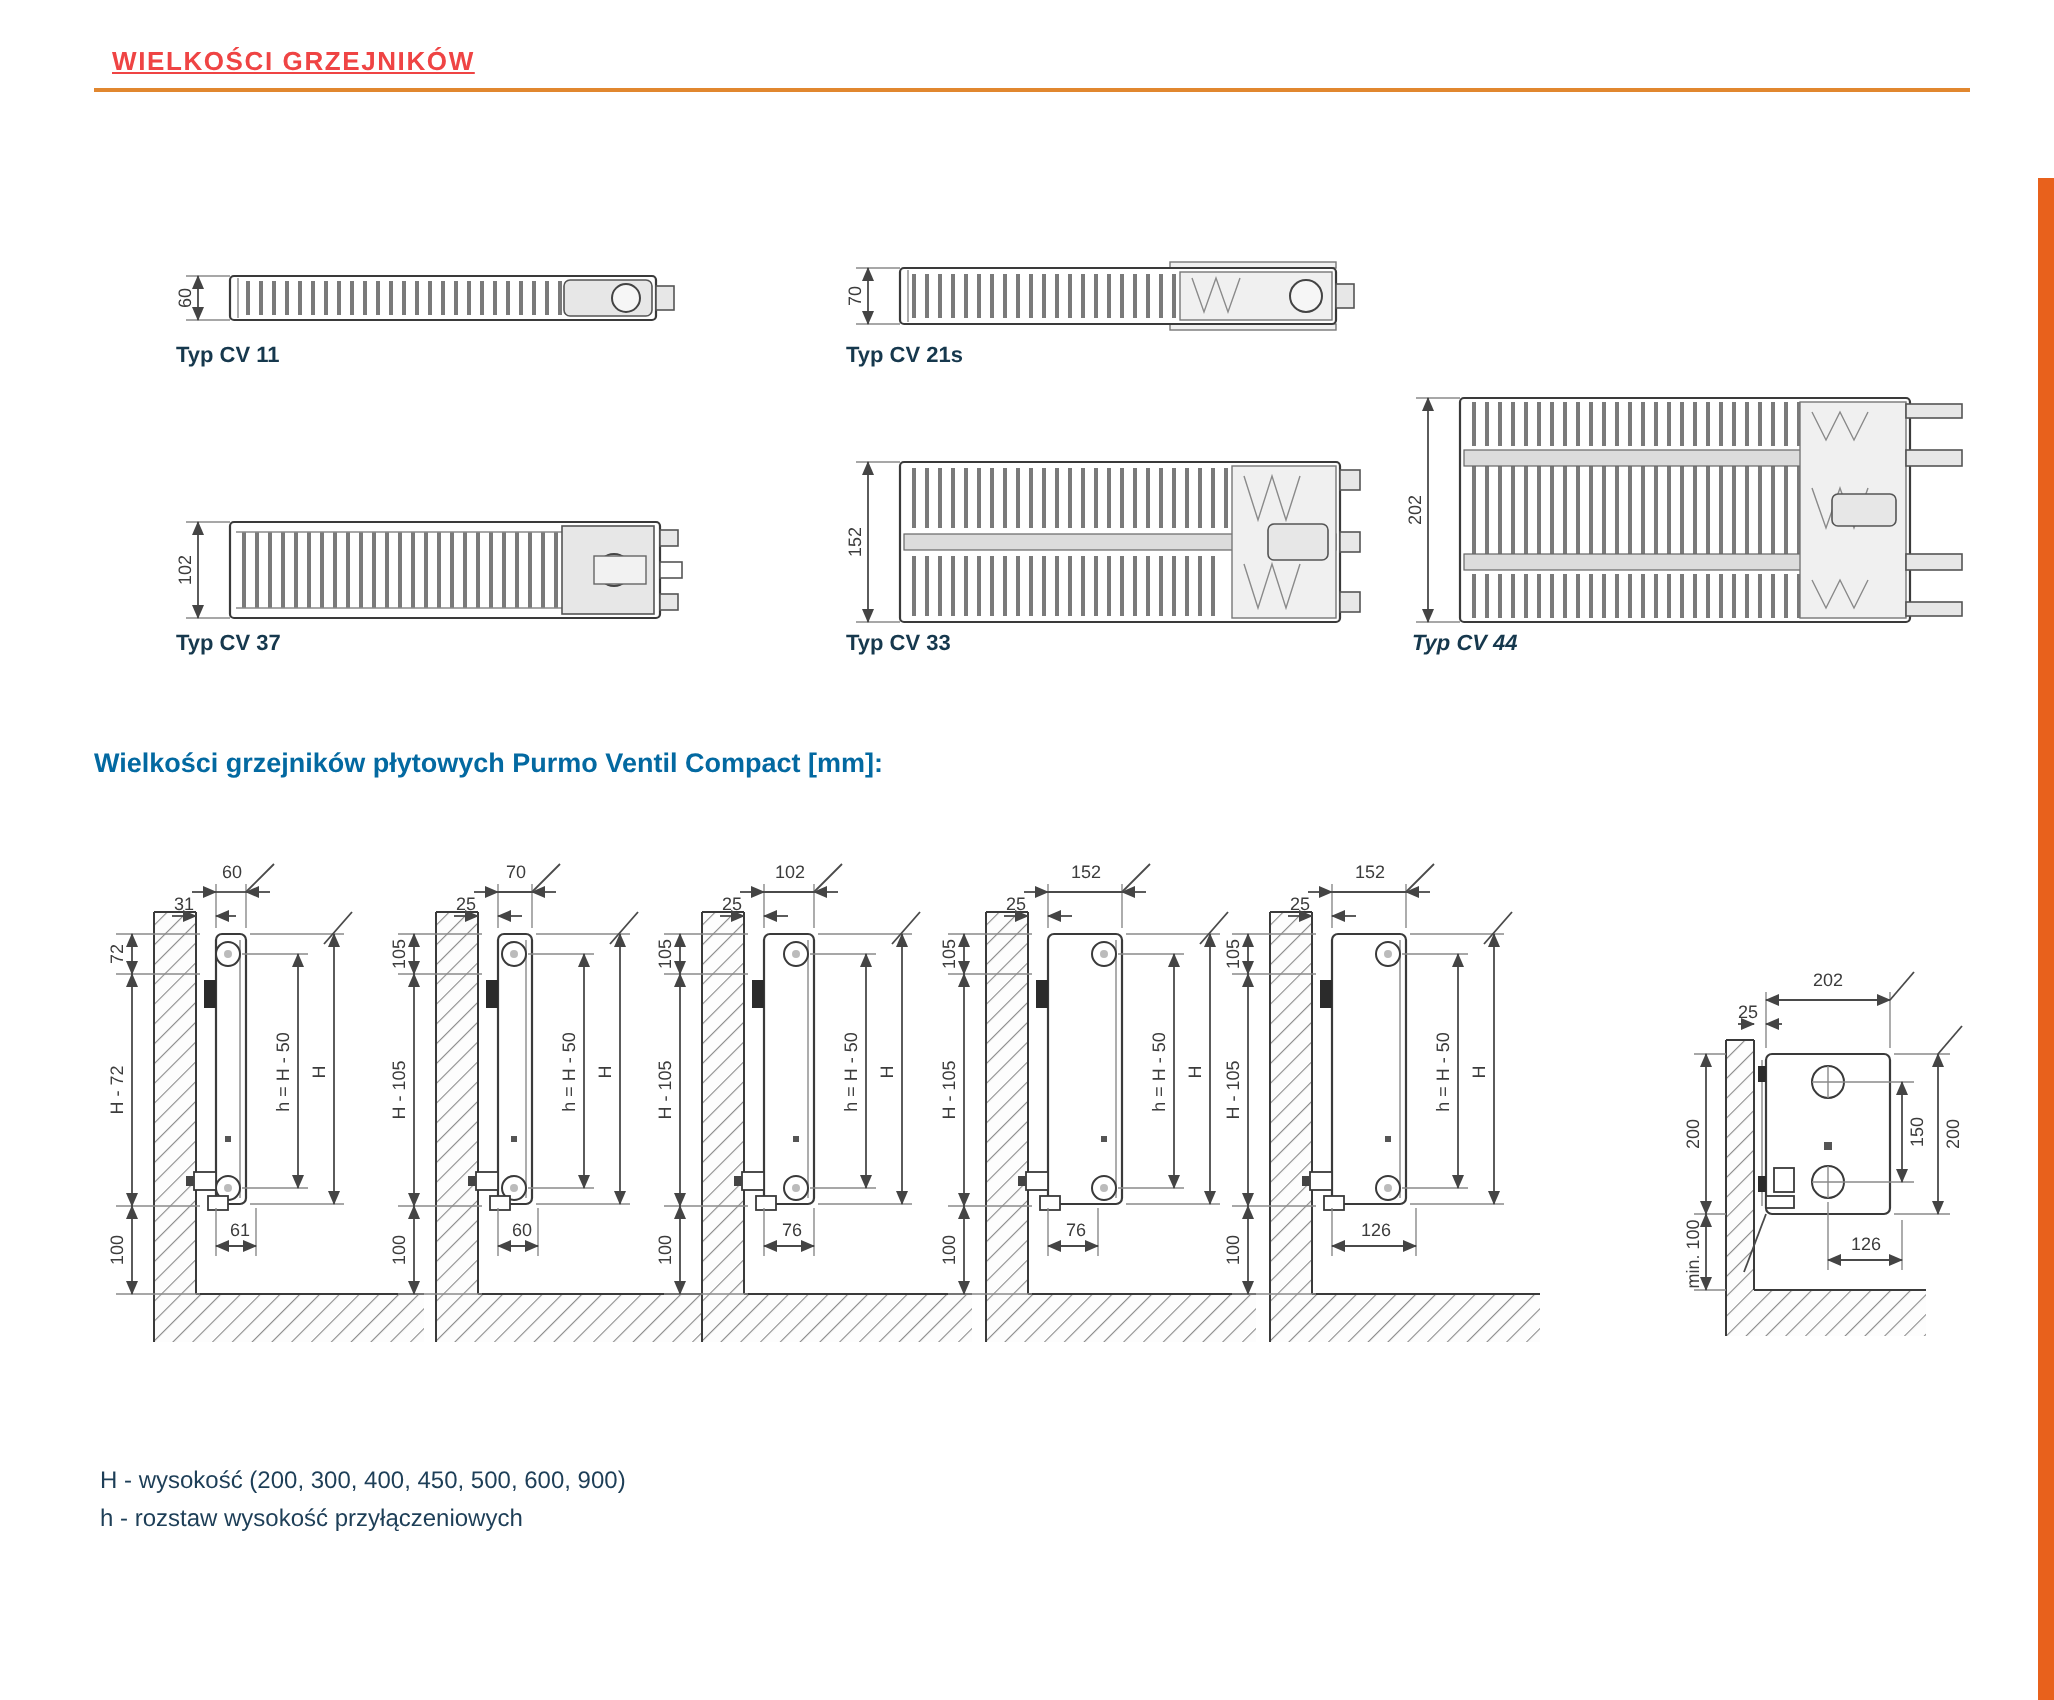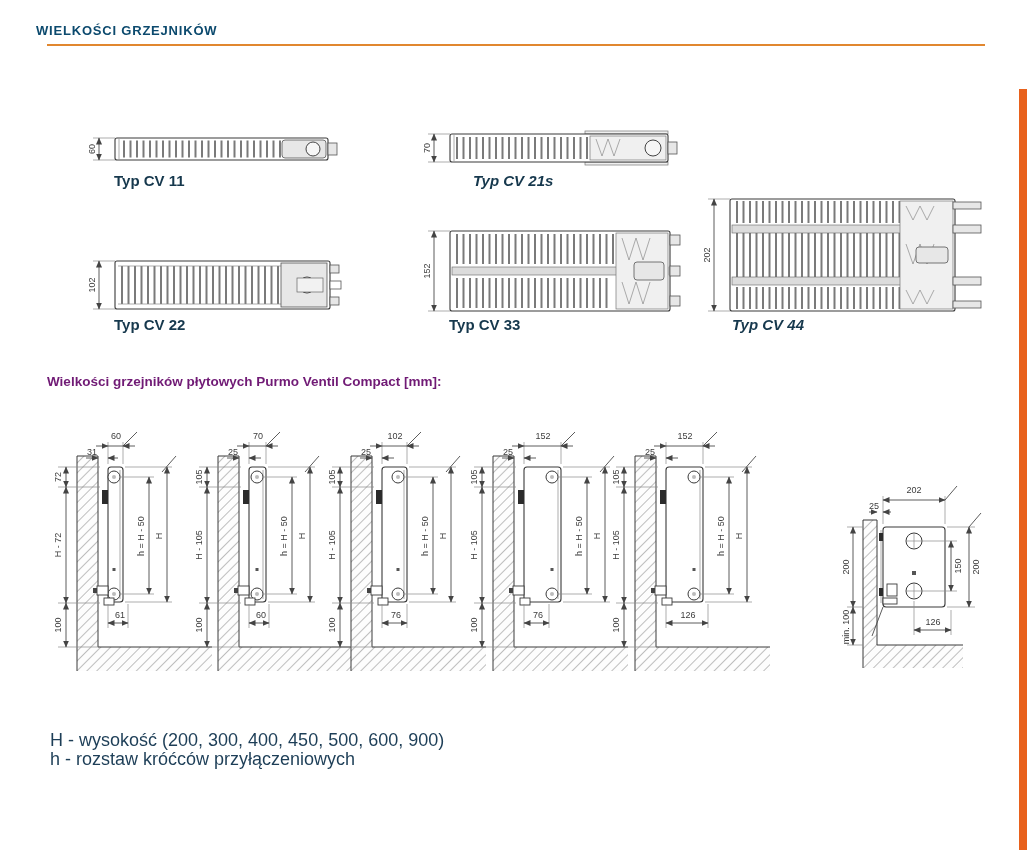--- a/index.html
+++ b/index.html
@@ -1,26 +1,26 @@
 <!DOCTYPE html>
 <html><head>
 <meta charset="utf-8">
 <style>
   * { margin:0; padding:0; box-sizing:border-box; }
   html,body { background:#fff; }
   body { width:1027px; height:850px; position:relative; overflow:hidden;
          font-family:"Liberation Sans", sans-serif; color:#16384D; }
   .abs { position:absolute; }
-  .hdr-title { left:36px; top:23px; font-size:13px; font-weight:bold;
-               letter-spacing:.8px; color:#0c4a6e; }
+  .hdr-title { left:56px; top:23px; font-size:13px; font-weight:bold;
+               letter-spacing:.8px; color:#ef4444;text-decoration:underline; }
   .hdr-rule  { left:47px; top:44px; width:938px; height:2px; background:#E1872F; }
   .accent-bar{ left:1019px; top:89px; width:8px; height:761px; background:#E8611C; }
-  .typ-label { font-size:15px; font-weight:bold; color:#16384D;margin-left:26px; }
-  .subtitle  { left:47px; top:374px; font-size:13.5px; font-weight:bold; color:#701a75; }
-  .legend    { left:50px; top:731px; font-size:18px; color:#1D3E57; line-height:19px; }
+  .typ-label { font-size:11px; font-weight:bold; color:#16384D; }
+  .subtitle  { left:47px; top:374px; font-size:13.5px; font-weight:bold; color:#0369a1; }
+  .legend    { left:50px; top:731px; font-size:12px; color:#1D3E57; line-height:19px; }
   svg { overflow:visible; }
   svg text { font-family:"Liberation Sans", sans-serif; font-size:9px; fill:#3c3c3c; }
   .pl { fill:#fff; stroke:#3a3a3a; stroke-width:1.1; }     
   .dl { stroke:#4a4a4a; stroke-width:.9; fill:none; }      
   .xl { stroke:#8a8a8a; stroke-width:.7; fill:none; }      
   .fin{ stroke:#7a7a7a; fill:none; }
   .gz { fill:#E7E7E7; stroke:#555; stroke-width:.8; }      
   .lz { fill:#F0F0F0; stroke:#777; stroke-width:.7; }      
   .wl { stroke:#3a3a3a; stroke-width:1; fill:none; }       
 </style>
@@ -69,41 +69,41 @@
   <rect class="lz" x="165" y="6" width="83" height="3"></rect>
   <rect class="lz" x="165" y="37" width="83" height="3"></rect>
   <rect class="pl" x="30" y="9" width="218" height="28" rx="2"></rect>
   <line class="xl" x1="34" y1="10" x2="34" y2="36"></line>
   <line class="fin" x1="36" y1="23" x2="170" y2="23" stroke-width="22" stroke-dasharray="2 4.5"></line>
   <rect class="lz" x="170" y="11" width="76" height="24"></rect>
   <path class="xl" d="M176,14 l6,17 l6,-17 l6,17 l6,-17" stroke="#9a9a9a"></path>
   <circle cx="233" cy="23" r="8" fill="#F6F6F6" stroke="#444" stroke-width="1"></circle>
   <rect class="gz" x="248" y="17" width="9" height="12"></rect>
 </svg>
-<div class="abs typ-label" style="left:447px;top:172px;font-style:italic;">Typ CV 21s</div>
+<div class="abs typ-label" style="left:423px;top:172px;">Typ CV 21s</div>
 
 <svg class="abs" style="left:85px;top:254px;" width="260" height="62">
   <g>
     <line class="xl" x1="8" y1="7" x2="30" y2="7"></line>
       <line class="xl" x1="8" y1="55" x2="30" y2="55"></line>
     <line class="dl" x1="14" y1="7" x2="14" y2="55" marker-start="url(#mA)" marker-end="url(#mA)"></line>
     <text x="8" y="31" text-anchor="middle" dominant-baseline="middle" transform="rotate(-90 8 31)">102</text>
   </g>
   <rect class="pl" x="30" y="7" width="215" height="48" rx="2"></rect>
   <line class="fin" x1="36" y1="31" x2="196" y2="31" stroke-width="38" stroke-dasharray="2 4.5"></line>
   <line class="xl" x1="33" y1="12" x2="242" y2="12" stroke="#555"></line>
   <line class="xl" x1="33" y1="50" x2="242" y2="50" stroke="#555"></line>
   <rect class="gz" x="196" y="9" width="46" height="44"></rect>
   <circle cx="222" cy="31" r="8" fill="#F6F6F6" stroke="#444" stroke-width="1"></circle>
   <rect x="212" y="24" width="26" height="14" fill="#F2F2F2" stroke="#666" stroke-width=".7"></rect>
   <rect class="gz" x="245" y="11" width="9" height="8"></rect>
   <rect class="gz" x="245" y="43" width="9" height="8"></rect>
   <rect x="245" y="27" width="11" height="8" fill="#fff" stroke="#555" stroke-width=".8"></rect>
 </svg>
-<div class="abs typ-label" style="left:88px;top:316px;">Typ CV 22</div>
+<div class="abs typ-label" style="left:88px;top:316px;">Typ CV 37</div>
 
 <svg class="abs" style="left:420px;top:224px;" width="272" height="96">
   <g>
     <line class="xl" x1="8" y1="7" x2="30" y2="7"></line>
       <line class="xl" x1="8" y1="87" x2="30" y2="87"></line>
     <line class="dl" x1="14" y1="7" x2="14" y2="87" marker-start="url(#mA)" marker-end="url(#mA)"></line>
     <text x="8" y="47" text-anchor="middle" dominant-baseline="middle" transform="rotate(-90 8 47)">152</text>
   </g>
   <rect class="pl" x="30" y="7" width="220" height="80" rx="2"></rect>
   <line class="fin" x1="36" y1="25" x2="196" y2="25" stroke-width="30" stroke-dasharray="2 4.5"></line>
@@ -414,14 +414,14 @@
     <line class="dl" x1="126" y1="57" x2="138" y2="43"></line>
     <text x="134" y="97" text-anchor="middle" dominant-baseline="middle" font-size="8.5" transform="rotate(-90 134 97)">200</text>
     <path class="xl" d="M71,131 V165 M108,140 V165"></path>
     <line class="dl" x1="71" y1="160" x2="108" y2="160" marker-start="url(#mA)" marker-end="url(#mA)"></line>
     <text x="90" y="155" text-anchor="middle" font-size="8.5">126</text>
   </g>
 </svg>
 
 <div class="abs legend">
   <div>H - wysokość (200, 300, 400, 450, 500, 600, 900)</div>
-  <div>h - rozstaw króćców przyłączeniowych</div>
+  <div>h - rozstaw wysokość przyłączeniowych</div>
 </div>
 
 </body></html>

